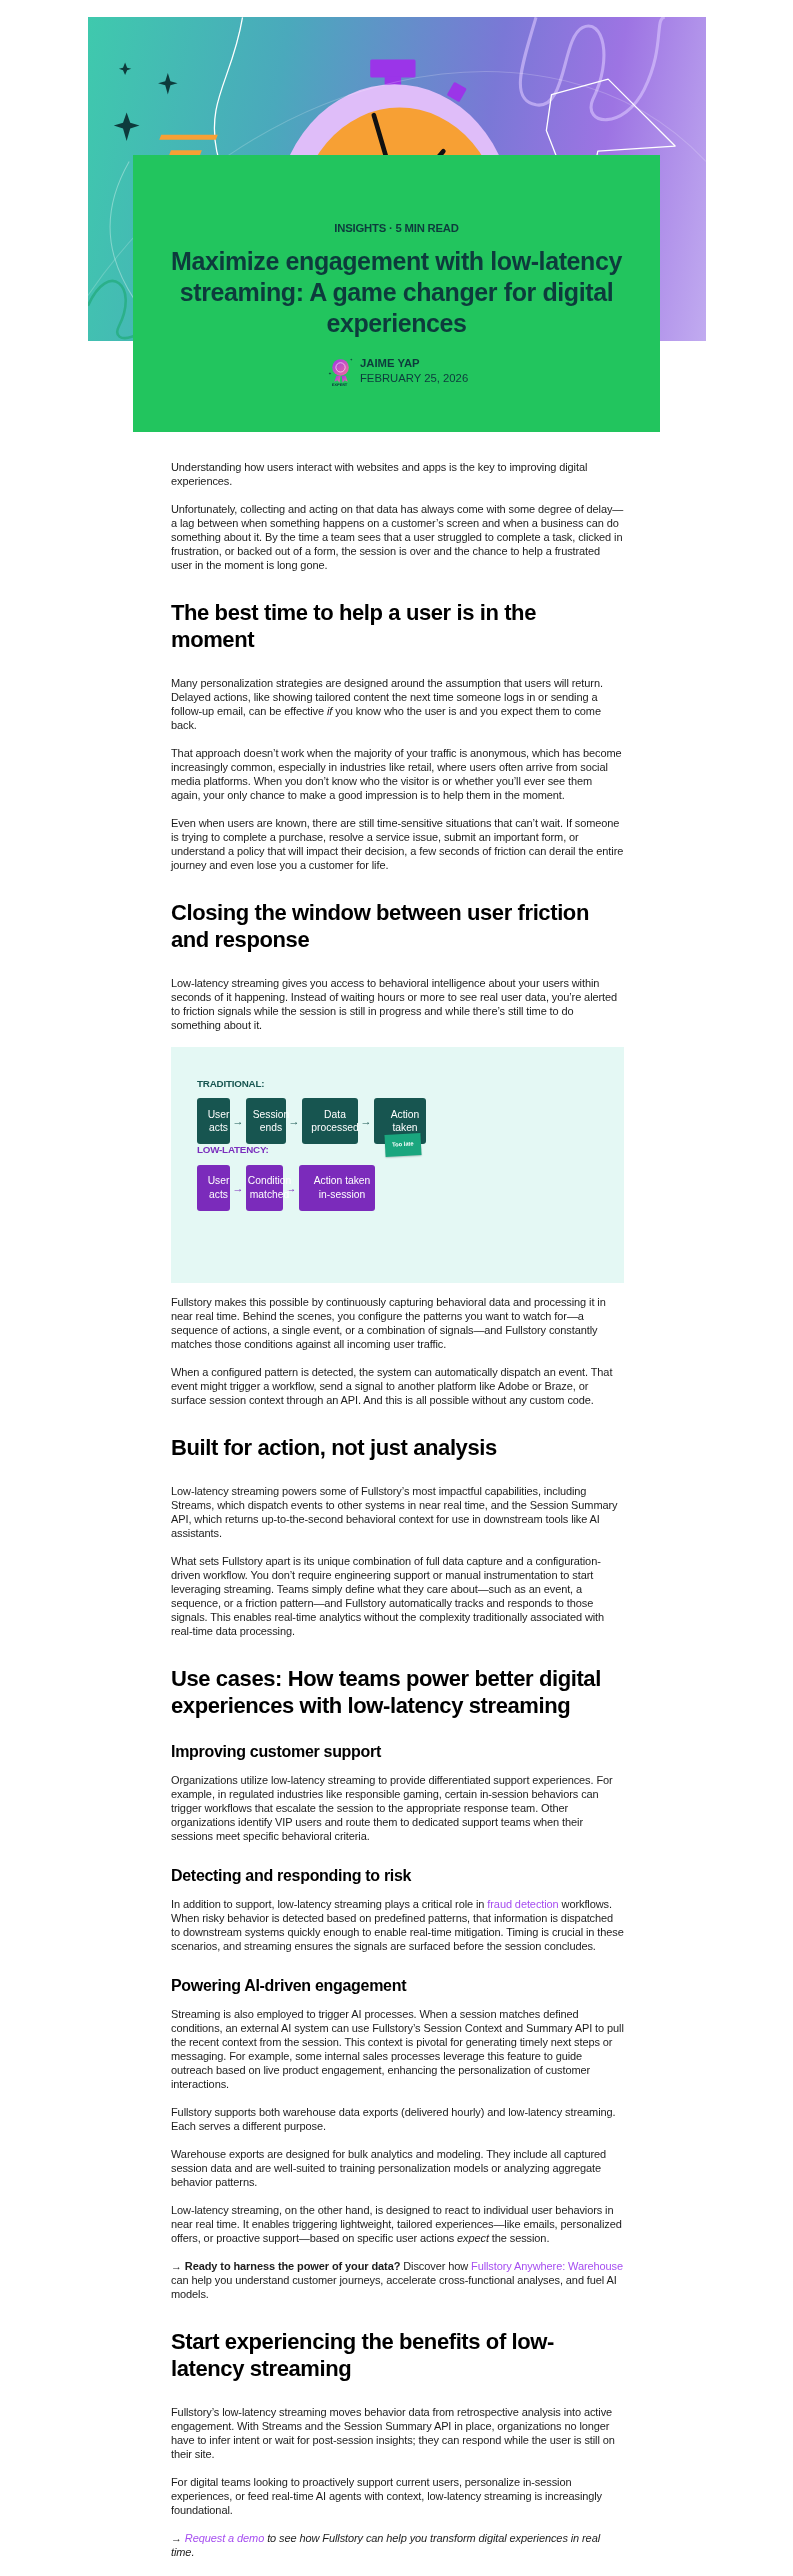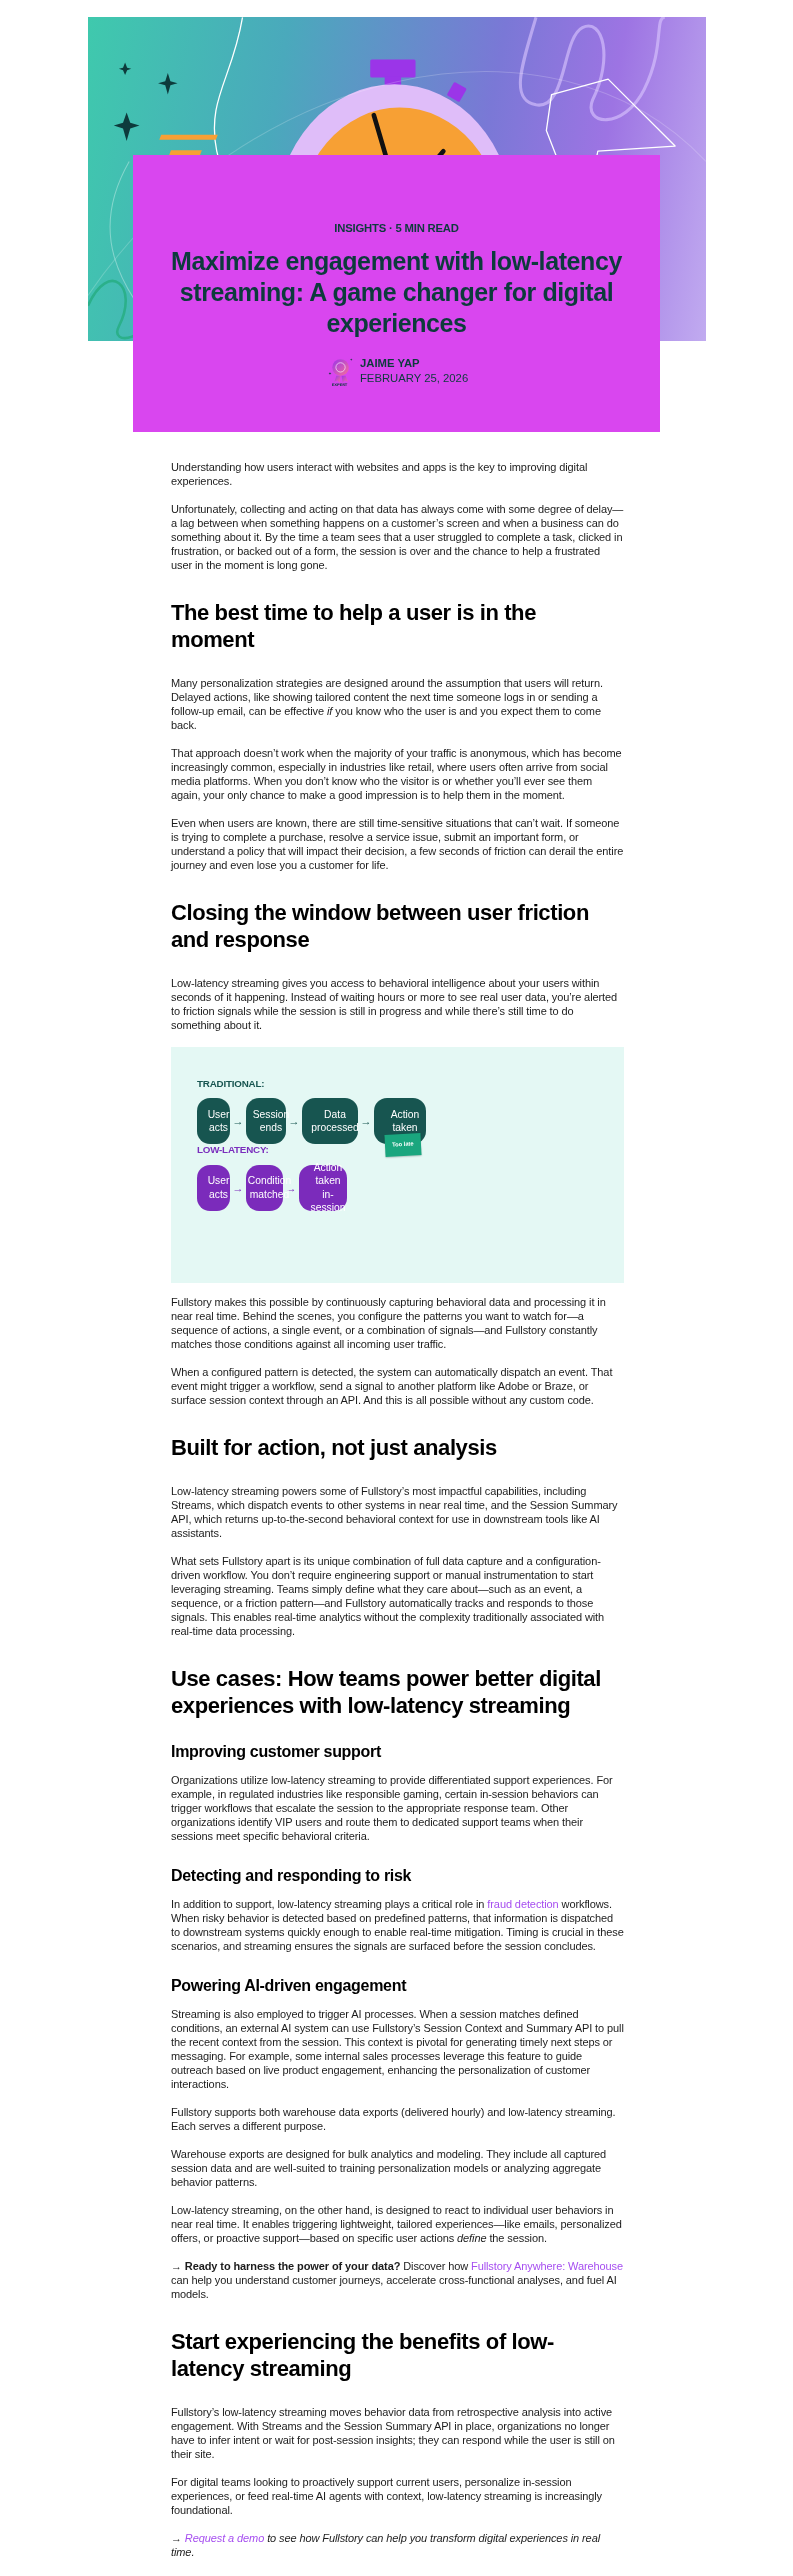--- a/index.html
+++ b/index.html
@@ -8,21 +8,21 @@
 
   
   .hero { position: relative; width: 794px; height: 440px; }
   .hero-image {
     position: absolute; left: 88px; top: 16.5px; width: 618px; height: 324px; overflow: hidden;
     background: linear-gradient(100deg, #3fc9ad 0%, #4aa9bc 30%, #7a78d6 62%, #9d74e3 80%, #c1abf0 100%);
   }
   .hero-image svg { position: absolute; left: 0; top: 0; }
   .hero-card {
     position: absolute; left: 133px; top: 155px; width: 527px; height: 277px;
-    background: #d946ef; text-align: center; padding-top: 67px;
+    background: #22c55e; text-align: center; padding-top: 67px;
   }
   .hero-meta { font-size: 11.3px; font-weight: 700; color: #0d3b3c; letter-spacing: -0.2px; }
   .hero-title {
     margin: 12.4px auto 0; width: 453px; font-size: 25px; line-height: 31px; font-weight: 700;
     color: #0d3b3c; letter-spacing: -0.4px;
   }
   .hero-author { display: inline-flex; align-items: center; margin-top: 15.5px; gap: 6.2px; text-align: left; }
   .expert-badge { width: 29px; height: 32px; position: relative; }
   .author-name { font-size: 11.3px; font-weight: 700; color: #0d3b3c; line-height: 14.4px; }
   .author-date { font-size: 11.3px; color: #0d3b3c; line-height: 14.4px; }
@@ -35,21 +35,21 @@
   .article a { color: #a64ef0; text-decoration: none; }
   .article em { font-style: italic; }
   .article strong { font-weight: 700; }
 
   
   .diagram { background: #e4f8f4; width: 453px; height: 236px; margin: 15.5px 0 12.4px; padding: 31px 0 0 26px; }
   .diag-label { font-size: 9.8px; font-weight: 700; letter-spacing: -0.2px; margin-bottom: 9.3px; }
   .diag-label.trad { color: #175550; }
   .diag-label.low { color: #7a2ebd; }
   .diag-row { display: flex; align-items: center; }
-  .diag-box { height: 46px; border-radius: 13px; color: #fff; font-size: 10.3px; line-height: 13.4px; text-align: center; display: flex; align-items: center; justify-content: center; position: relative; padding-left: 10px; }
+  .diag-box { height: 46px; border-radius: 3px; color: #fff; font-size: 10.3px; line-height: 13.4px; text-align: center; display: flex; align-items: center; justify-content: center; position: relative; padding-left: 10px; }
   .diag-box.teal { background: #175550; }
   .diag-box.purple { background: #7b2bbb; }
   .diag-arrow { width: 16px; text-align: center; font-size: 11.3px; margin: 0 0; }
   .diag-arrow.teal { color: #175550; }
   .diag-arrow.purple { color: #7b2bbb; }
   .too-late { position: absolute; left: 11.3px; bottom: -11.3px; background: #1aa67e; color: #fff; font-size: 5.7px; font-weight: 700; padding: 4.1px 7.2px; transform: rotate(-3deg); box-shadow: 0 1px 1.5px rgba(0,0,0,0.2); }
 
   
   .author-box { background: #fdf6f8; width: 453px; padding: 26px 29px 34px; margin-top: 39px; }
   .ab-head { display: flex; align-items: center; gap: 10.3px; }
@@ -144,42 +144,42 @@
         <span>Action taken</span>
         <span class="too-late">Too late</span>
       </div>
     </div>
     <div class="diag-label low">LOW-LATENCY:</div>
     <div class="diag-row">
       <div class="diag-box purple" style="width:33px">User acts</div>
       <div class="diag-arrow purple">→</div>
       <div class="diag-box purple" style="width:37px">Condition matched</div>
       <div class="diag-arrow purple">→</div>
-      <div class="diag-box purple" style="width:48px">Action taken in-session</div>
+      <div class="diag-box purple" style="width:76px">Action taken in-session</div>
     </div>
   </div>
 
   <p>Fullstory makes this possible by continuously capturing behavioral data and processing it in near real time. Behind the scenes, you configure the patterns you want to watch for—a sequence of actions, a single event, or a combination of signals—and Fullstory constantly matches those conditions against all incoming user traffic.</p>
   <p>When a configured pattern is detected, the system can automatically dispatch an event. That event might trigger a workflow, send a signal to another platform like Adobe or Braze, or surface session context through an API. And this is all possible without any custom code.</p>
 
   <h2>Built for action, not just analysis</h2>
   <p>Low-latency streaming powers some of Fullstory’s most impactful capabilities, including Streams, which dispatch events to other systems in near real time, and the Session Summary API, which returns up-to-the-second behavioral context for use in downstream tools like AI assistants.</p>
   <p>What sets Fullstory apart is its unique combination of full data capture and a configuration-driven workflow. You don’t require engineering support or manual instrumentation to start leveraging streaming. Teams simply define what they care about—such as an event, a sequence, or a friction pattern—and Fullstory automatically tracks and responds to those signals. This enables real-time analytics without the complexity traditionally associated with real-time data processing.</p>
 
   <h2>Use cases: How teams power better digital experiences with low-latency streaming</h2>
   <h3>Improving customer support</h3>
   <p>Organizations utilize low-latency streaming to provide differentiated support experiences. For example, in regulated industries like responsible gaming, certain in-session behaviors can trigger workflows that escalate the session to the appropriate response team. Other organizations identify VIP users and route them to dedicated support teams when their sessions meet specific behavioral criteria.</p>
   <h3>Detecting and responding to risk</h3>
   <p><span>In addition to support, low-latency streaming plays a critical role in </span><a href="#">fraud detection</a><span> workflows. When risky behavior is detected based on predefined patterns, that information is dispatched to downstream systems quickly enough to enable real-time mitigation. Timing is crucial in these scenarios, and streaming ensures the signals are surfaced before the session concludes.</span></p>
   <h3>Powering AI-driven engagement</h3>
   <p>Streaming is also employed to trigger AI processes. When a session matches defined conditions, an external AI system can use Fullstory’s Session Context and Summary API to pull the recent context from the session. This context is pivotal for generating timely next steps or messaging. For example, some internal sales processes leverage this feature to guide outreach based on live product engagement, enhancing the personalization of customer interactions.</p>
 
   <p>Fullstory supports both warehouse data exports (delivered hourly) and low-latency streaming. Each serves a different purpose.</p>
   <p>Warehouse exports are designed for bulk analytics and modeling. They include all captured session data and are well-suited to training personalization models or analyzing aggregate behavior patterns.</p>
-  <p><span>Low-latency streaming, on the other hand, is designed to react to individual user behaviors in near real time. It enables triggering lightweight, tailored experiences—like emails, personalized offers, or proactive support—based on specific user actions </span><em>define</em><span> the session.</span></p>
+  <p><span>Low-latency streaming, on the other hand, is designed to react to individual user behaviors in near real time. It enables triggering lightweight, tailored experiences—like emails, personalized offers, or proactive support—based on specific user actions </span><em>expect</em><span> the session.</span></p>
   <p><span>→ </span><strong>Ready to harness the power of your data?</strong><span> Discover how </span><a href="#">Fullstory Anywhere: Warehouse</a><span> can help you understand customer journeys, accelerate cross-functional analyses, and fuel AI models.</span></p>
 
   <h2>Start experiencing the benefits of low-latency streaming</h2>
   <p>Fullstory’s low-latency streaming moves behavior data from retrospective analysis into active engagement. With Streams and the Session Summary API in place, organizations no longer have to infer intent or wait for post-session insights; they can respond while the user is still on their site.</p>
   <p>For digital teams looking to proactively support current users, personalize in-session experiences, or feed real-time AI agents with context, low-latency streaming is increasingly foundational.</p>
   <p><em><span>→ </span><a href="#">Request a demo</a><span> to see how Fullstory can help you transform digital experiences in real time.</span></em></p>
 
   <section class="author-box">
     <div class="ab-head">
       <div class="ab-avatar">

